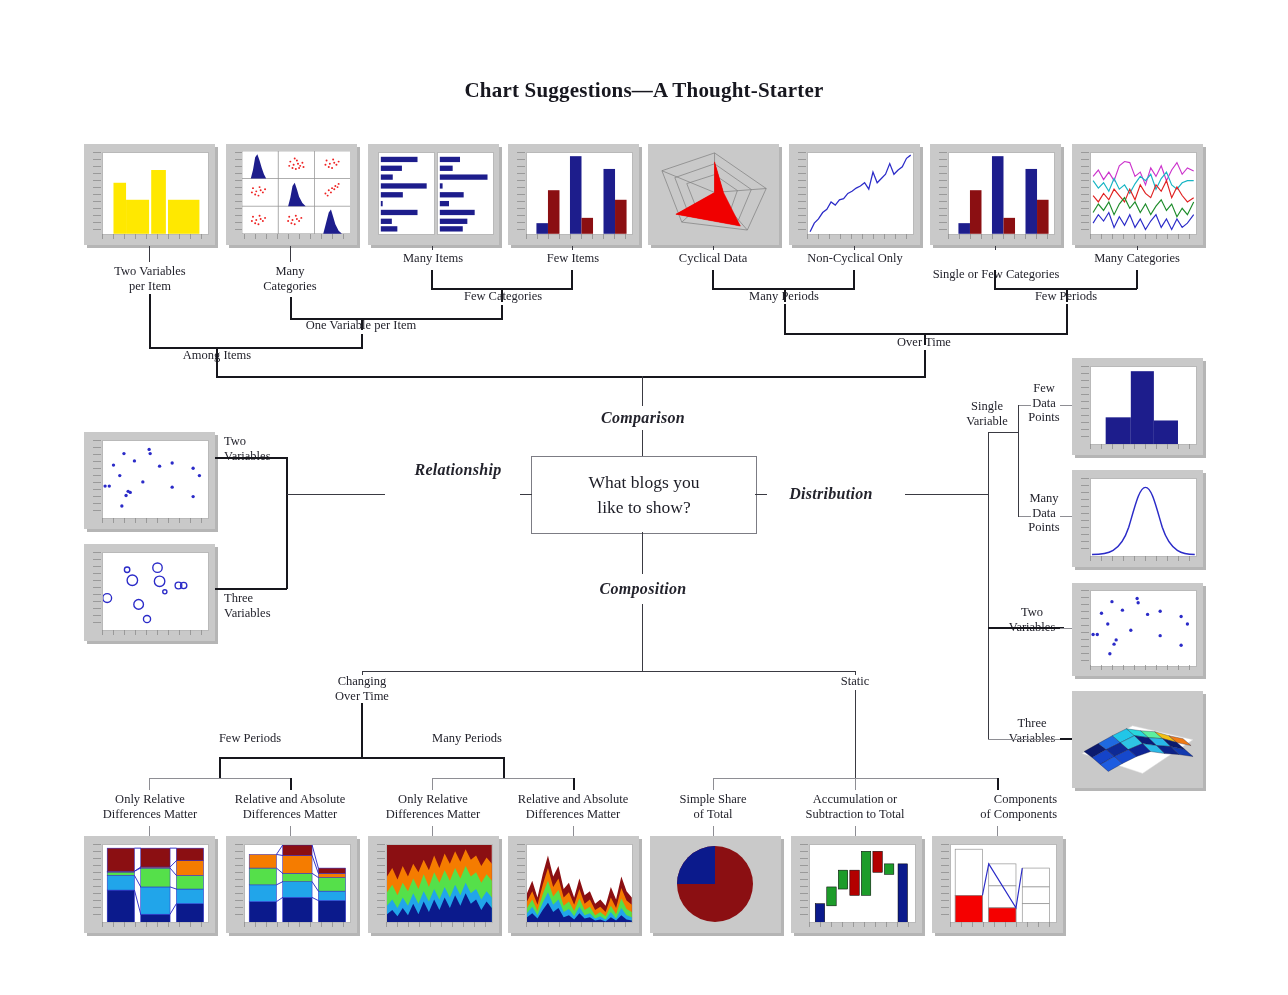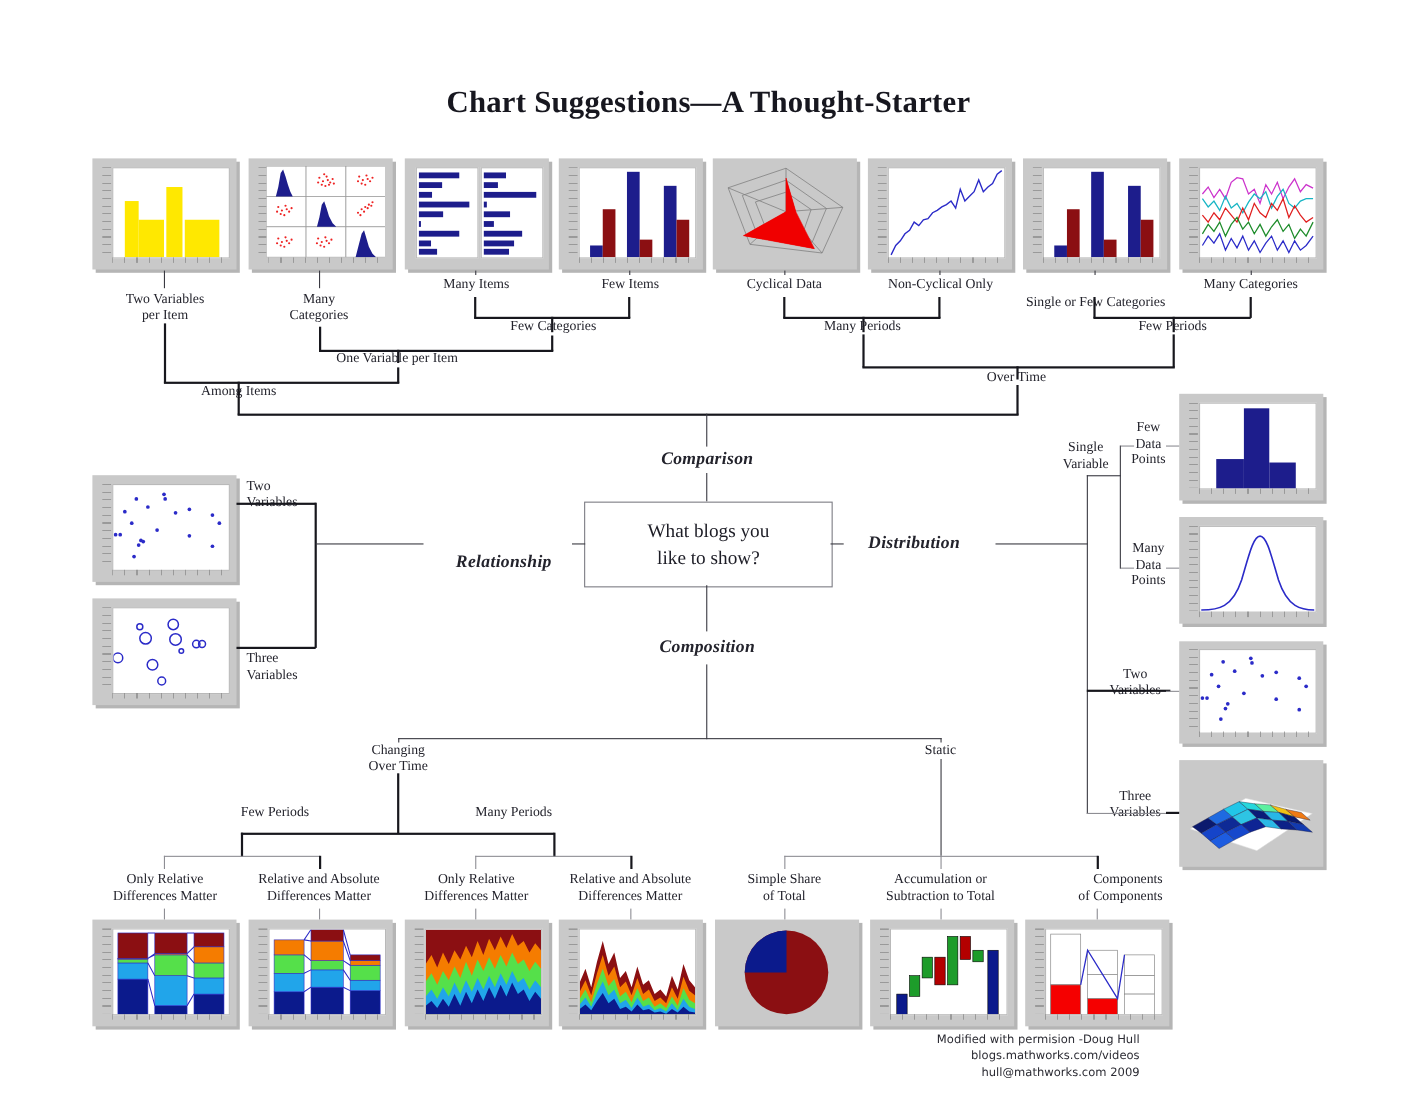--- a/index.html
+++ b/index.html
@@ -10,21 +10,21 @@
     font-family:"Liberation Serif", serif;
     color:#1a1a22;
     overflow:hidden;
     position:relative;
   }
   #stage{position:absolute;left:0;top:0;width:1288px;height:995px;}
 
   
   #title{
     position:absolute;left:0;top:78px;width:1288px;
-    text-align:center;font-size:28px;font-weight:bold;
+    text-align:center;font-size:21px;font-weight:bold;
     letter-spacing:.2px;color:#17171f;
     font-family:"Liberation Serif", serif;
   }
 
   
   .lbl{
     position:absolute;text-align:center;
     font-family:"Liberation Serif", serif;
     font-size:12.5px;line-height:14.5px;color:#23232c;
     white-space:pre-line;
@@ -357,21 +357,21 @@
   <div class="lbl big" style="left:562px;top:408px;width:162px;">Comparison</div>
   <div class="ln v" style="left:642px;top:430px;height:26px;"></div>
 
   <div id="qbox">
     <div>
       <div>What blogs you</div>
       <div>like to show?</div>
     </div>
   </div>
 
-  <div class="lbl big" style="left:388px;top:501px;width:140px;">Relationship</div>
+  <div class="lbl big" style="left:388px;top:460px;width:140px;">Relationship</div>
   <div class="ln v" style="left:642px;top:532px;height:42px;"></div>
   <div class="lbl big" style="left:562px;top:579px;width:162px;">Composition</div>
   <div class="lbl big" style="left:760px;top:484px;width:142px;">Distribution</div>
 
   <div class="ln h" style="left:520px;top:494px;width:12px;"></div>
   <div class="ln h" style="left:755px;top:494px;width:12px;"></div>
 
   <div class="thumb" style="left:84px;top:432px;width:131px;height:97px;">
     <div class="ticksY"></div>
     <div class="plot">
@@ -722,19 +722,14 @@
           <rect x="68" y="56" width="26" height="18"></rect>
         </g>
         <rect x="4" y="48" width="26" height="26" fill="#f50000" stroke="#8a8a8a" stroke-width=".6"></rect>
         <rect x="36" y="60" width="26" height="14" fill="#f50000" stroke="#8a8a8a" stroke-width=".6"></rect>
         <polyline fill="none" stroke="#2b2bc8" stroke-width="1.1" points="30,48 36,18 62,60 68,22"></polyline>
       </svg>
     </div>
     <div class="ticksX"></div>
   </div>
 
-  <div class="foot" id="foot-left">
-    <div>Modified with permision -Doug Hull</div>
-    <div>blogs.mathworks.com/videos</div>
-    <div>hull@mathworks.com 2009</div>
-  </div>
 
 </div>
 
 </body></html>

